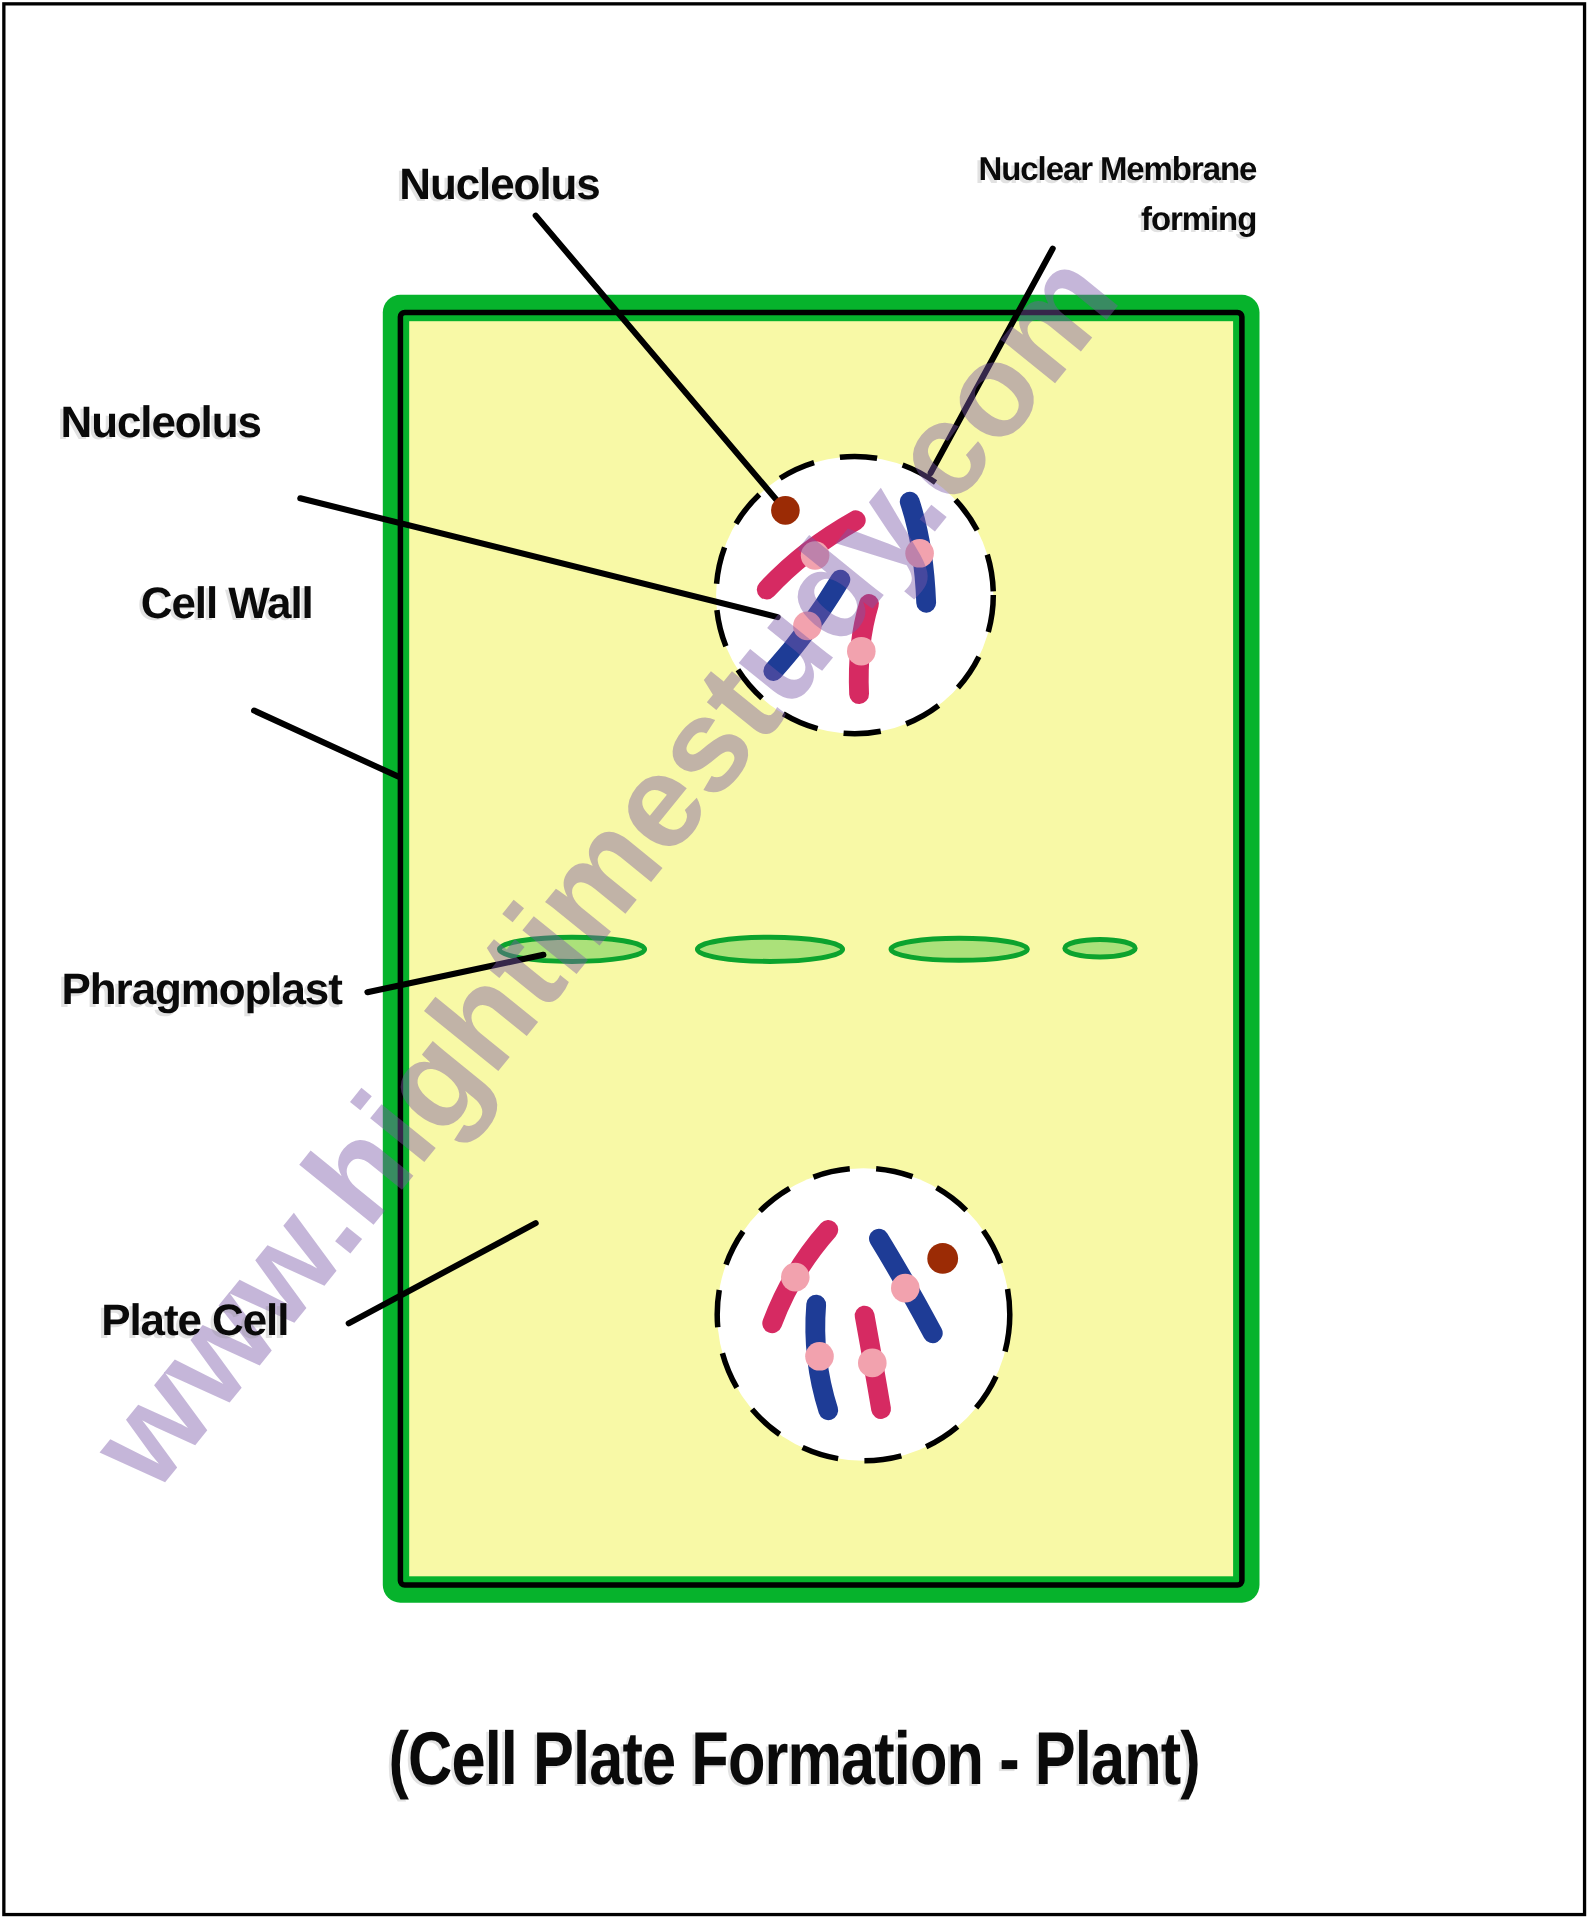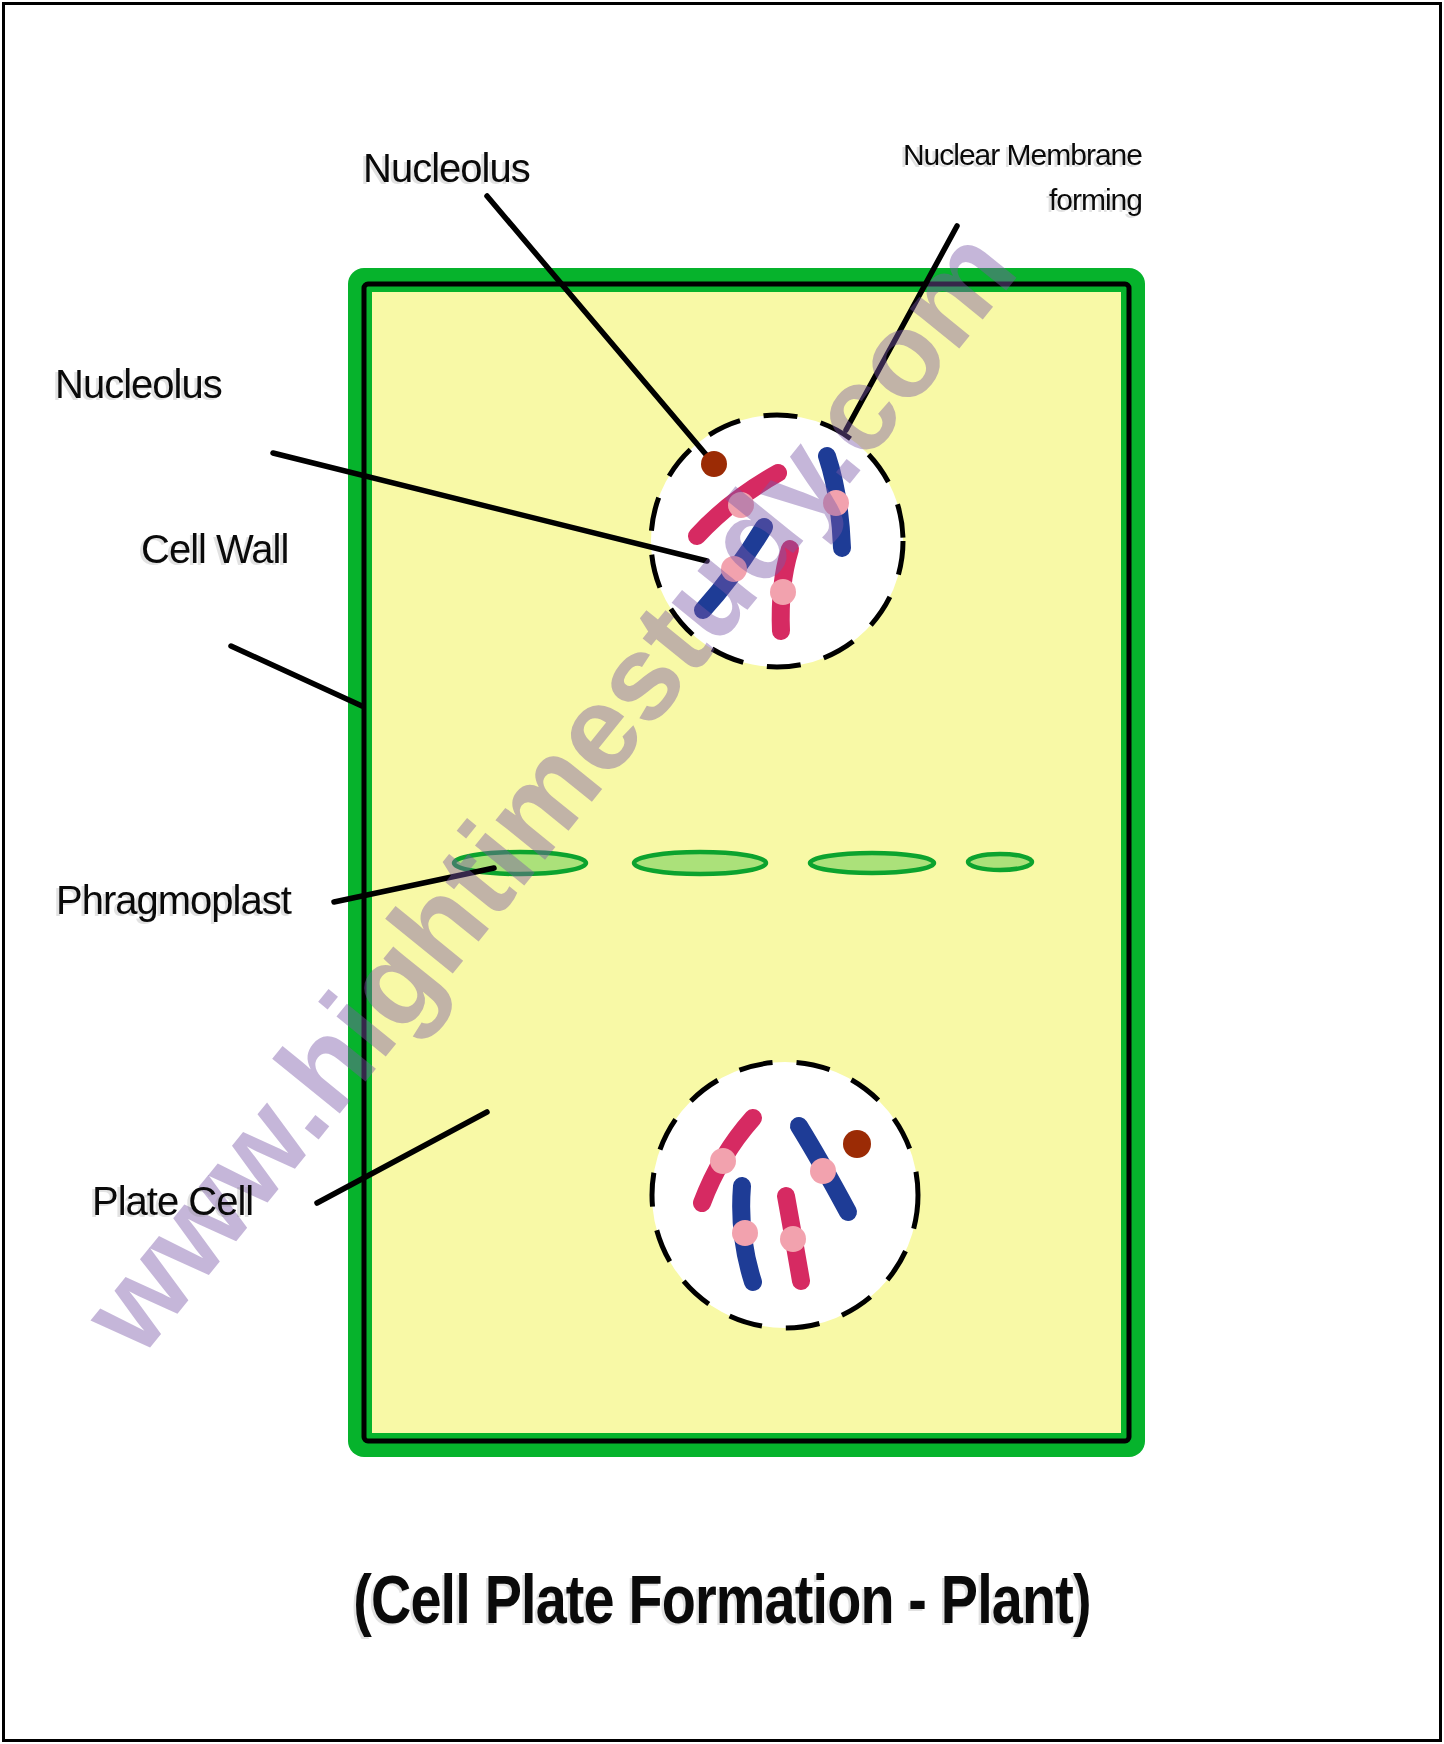--- a/index.html
+++ b/index.html
@@ -6,28 +6,28 @@
   body{
     width:1444px;height:1744px;position:relative;background:#ffffff;
     font-family:"Liberation Sans",sans-serif;overflow:hidden;
   }
   .frame{position:absolute;inset:2px;border:3px solid #000;pointer-events:none;z-index:5;}
   svg.diagram{position:absolute;left:0;top:0;z-index:1;}
 
   
   .lbl{
     position:absolute;z-index:3;color:var(--label_black);
-    font-weight:normal;font-size:40px;line-height:44px;white-space:nowrap;
+    font-weight:bold;font-size:40px;line-height:44px;white-space:nowrap;
     text-shadow:-3px 2px 0 rgba(140,140,140,0.25);
     letter-spacing:-1px;
   }
   .lbl-nucleolus{left:363px;top:146px;}
   .lbl-membrane{left:820px;top:132px;width:322px;text-align:right;font-size:30px;line-height:45px;}
   .lbl-chromosome{left:55px;top:362px;}
-  .lbl-cellwall{left:141px;top:527px;}
+  .lbl-cellwall{left:128px;top:527px;}
   .lbl-phragmoplast{left:56px;top:878px;text-align:center;}
   .lbl-plantcell{left:92px;top:1179px;}
   .title{
     position:absolute;z-index:3;left:0;right:0;top:1560px;text-align:center;
     color:var(--label_black);font-weight:bold;font-size:68px;letter-spacing:-1px;
     transform:scaleX(0.82);transform-origin:center;
     text-shadow:-3px 2px 0 rgba(140,140,140,0.25);white-space:nowrap;
   }
 
   

